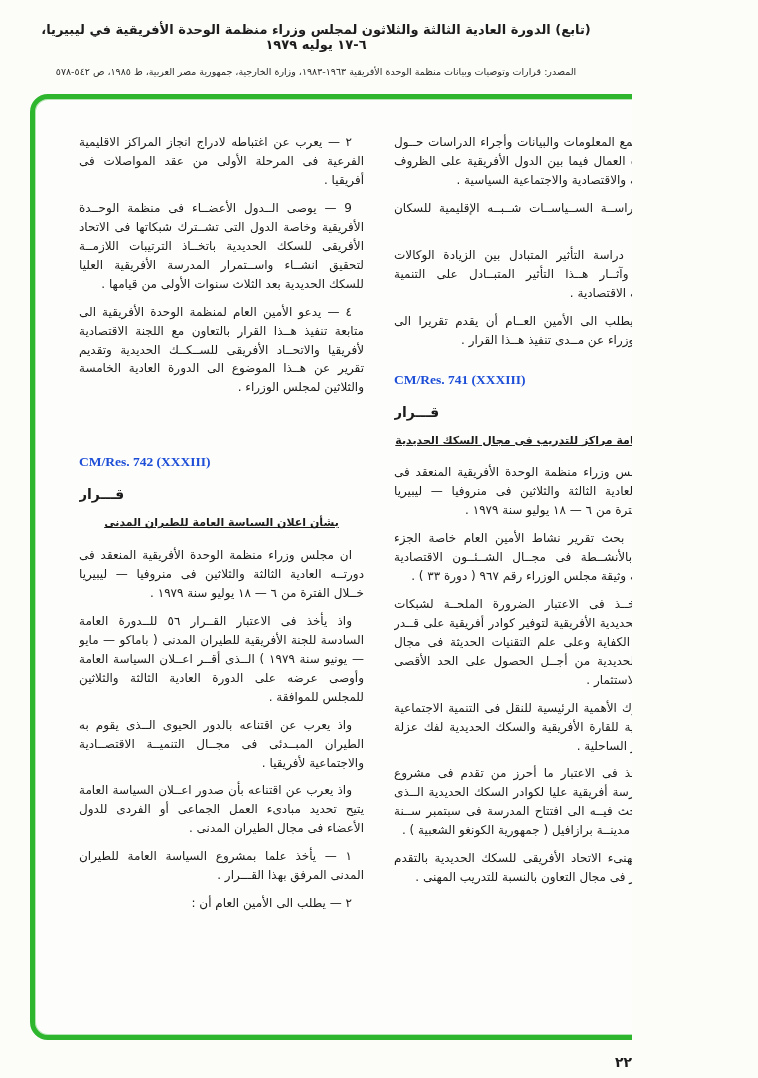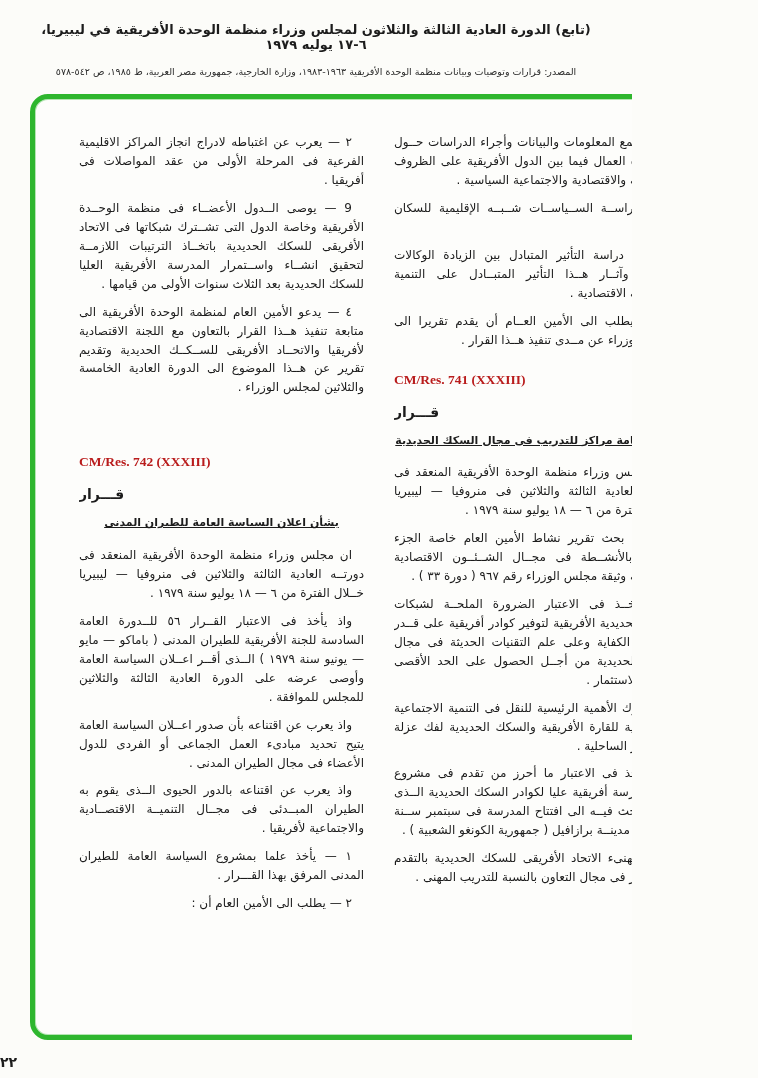--- a/index.html
+++ b/index.html
@@ -23,35 +23,35 @@
   }
   .col { flex: 1 1 0; min-width: 0; overflow: hidden; }
 
   .para {
     direction: rtl; text-align: justify; text-align-last: right;
     font-size: 12px; line-height: 1.58; margin-bottom: 9px; text-indent: 12px;
   }
   .res-ref {
     direction: ltr; text-align: left; unicode-bidi: embed;
     font-family: "Liberation Serif", serif; font-weight: bold;
-    font-size: 13.5px; margin: 22px 0 16px 0; color: #b91c1c;
+    font-size: 13.5px; margin: 22px 0 16px 0; color: #1d4ed8;
   }
   .res-heading {
     direction: rtl; text-align: left; font-weight: bold;
     font-size: 14px; margin: 6px 0 12px 0;
   }
   .res-subject {
     direction: rtl; text-align: center; font-weight: bold;
     font-size: 11px; line-height: 1.6; margin: 0 0 14px 0; text-decoration: underline;
   }
   .spacer-lg { height: 26px; }
 
   .pagenum {
     position: absolute; bottom: 8px; left: 0; width: 100%;
-    text-align: left; font-weight: bold; font-size: 14px; direction: rtl;
+    text-align: right; font-weight: bold; font-size: 14px; direction: rtl;
   }
 </style>
 </head>
 <body>
 
 <div class="page">
 
   <header class="doc-header">
     <div class="h-title">(تابع) الدورة العادية الثالثة والثلاثون لمجلس وزراء منظمة الوحدة الأفريقية في ليبيريا، ٦-١٧ يوليه ١٩٧٩</div>
     <div class="h-source">المصدر: قرارات وتوصيات وبيانات منظمة الوحدة الأفريقية ١٩٦٣-١٩٨٣، وزارة الخارجية، جمهورية مصر العربية، ط ١٩٨٥، ص ٥٤٢-٥٧٨</div>
@@ -84,22 +84,22 @@
         <p class="para">٤ — يدعو الأمين العام لمنظمة الوحدة الأفريقية الى متابعة تنفيذ هــذا القرار بالتعاون مع اللجنة الاقتصادية لأفريقيا والاتحــاد الأفريقى للســكــك الحديدية وتقديم تقرير عن هــذا الموضوع الى الدورة العادية الخامسة والثلاثين لمجلس الوزراء .</p>
 
         <div class="spacer-lg"></div>
 
         <div class="res-ref">CM/Res. 742 (XXXIII)</div>
         <div class="res-heading">قـــرار</div>
         <div class="res-subject">بشأن اعلان السياسة العامة للطيران المدنى</div>
 
         <p class="para">ان مجلس وزراء منظمة الوحدة الأفريقية المنعقد فى دورتــه العادية الثالثة والثلاثين فى منروفيا — ليبيريا خــلال الفترة من ٦ — ١٨ يوليو سنة ١٩٧٩ .</p>
         <p class="para">واذ يأخذ فى الاعتبار القــرار ٥٦ للــدورة العامة السادسة للجنة الأفريقية للطيران المدنى ( باماكو — مايو — يونيو سنة ١٩٧٩ ) الــذى أقــر اعــلان السياسة العامة وأوصى عرضه على الدورة العادية الثالثة والثلاثين للمجلس للموافقة .</p>
+        <p class="para">واذ يعرب عن اقتناعه بالدور الحيوى الــذى يقوم به الطيران المبــدئى فى مجــال التنميــة الاقتصــادية والاجتماعية لأفريقيا .</p>
         <p class="para">واذ يعرب عن اقتناعه بأن صدور اعــلان السياسة العامة يتيح تحديد مبادىء العمل الجماعى أو الفردى للدول الأعضاء فى مجال الطيران المدنى .</p>
-        <p class="para">واذ يعرب عن اقتناعه بالدور الحيوى الــذى يقوم به الطيران المبــدئى فى مجــال التنميــة الاقتصــادية والاجتماعية لأفريقيا .</p>
         <p class="para">١ — يأخذ علما بمشروع السياسة العامة للطيران المدنى المرفق بهذا القـــرار .</p>
         <p class="para">٢ — يطلب الى الأمين العام أن :</p>
       </div>
 
     </div>
   </div>
 
   <div class="pagenum">٢٢</div>
 
 </div>

